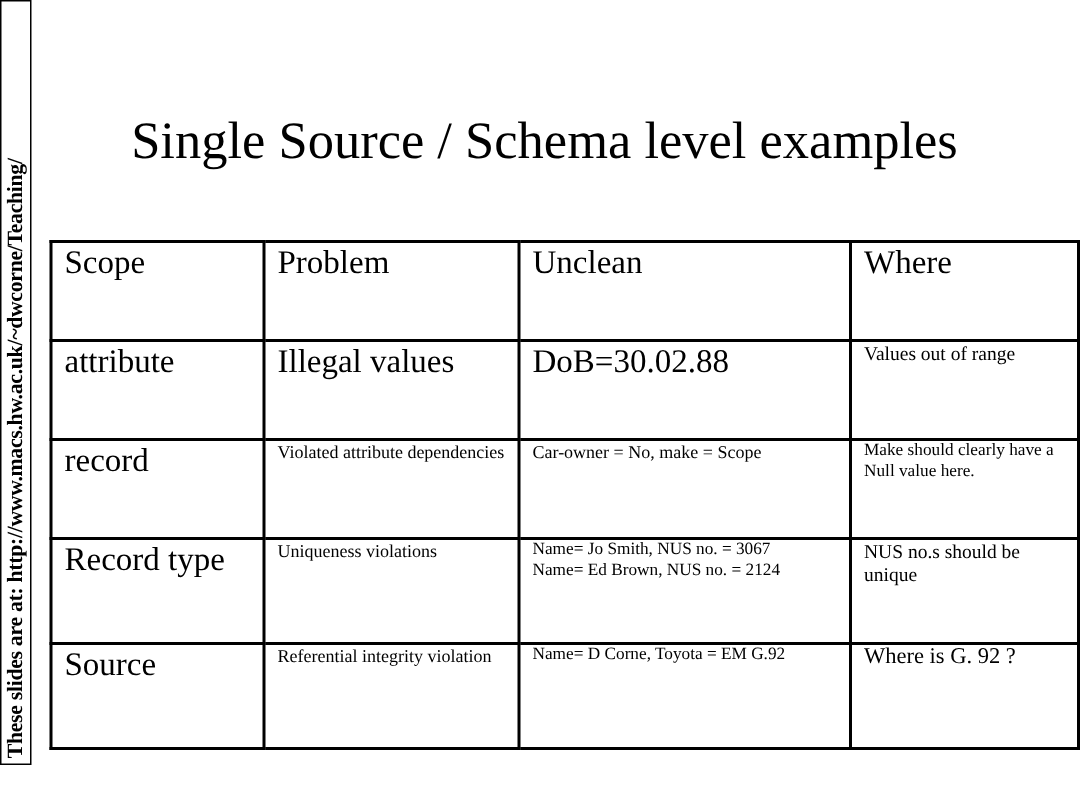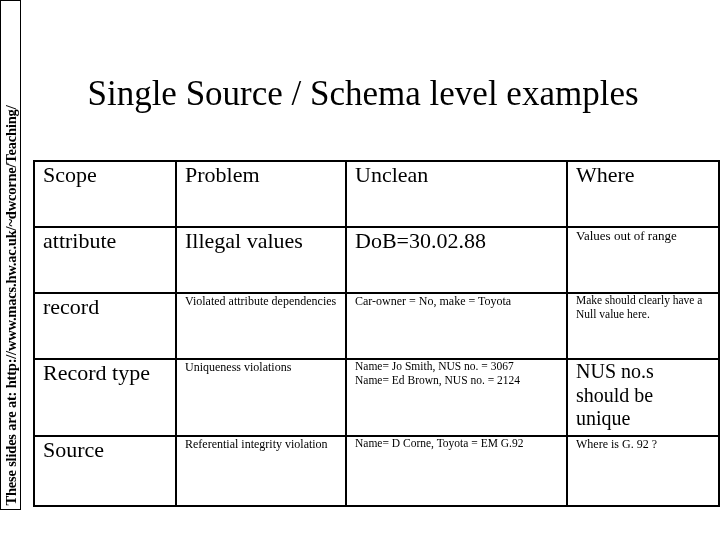--- a/index.html
+++ b/index.html
@@ -87,23 +87,23 @@
     line-height: 26px;
   }
 
   
   tbody tr td { line-height: 1.18; }
 
   
   .scope-lg    { font-size: 22px; }
   .t-22        { font-size: 22px; }
   .t-17        { font-size: 12px; }
-  .t-13        { font-size: 12px; }
+  .t-13        { font-size: 15px; }
   .t-13b       { font-size: 13px; font-weight: bold; }
-  .t-17b       { font-size: 20px; font-weight: bold; }
+  .t-17b       { font-size: 13px; font-weight: bold; }
   .t-12        { font-size: 11.5px; border-radius: 17px; }
 
   tr.row-attribute td { height: 60px; }
   tr.row-record td    { height: 60px; }
   tr.row-rectype td   { height: 64px; }
   tr.row-source td    { height: 64px; margin-top: 41px; }
 </style>
 </head>
 <body>
 
@@ -131,21 +131,21 @@
     <tr class="row-attribute">
       <td class="scope-lg">attribute</td>
       <td class="t-22">Illegal values</td>
       <td class="t-22">DoB=30.02.88</td>
       <td class="t-13b">Values out of range</td>
     </tr>
 
     <tr class="row-record">
       <td class="scope-lg">record</td>
       <td class="t-17">Violated attribute dependencies</td>
-      <td class="t-17">Car-owner = No, make = Toyota</td>
+      <td class="t-17">Car-owner = No, make = Scope</td>
       <td class="t-12">Make should clearly have a Null value here.</td>
     </tr>
 
     <tr class="row-rectype">
       <td class="scope-lg">Record type</td>
       <td class="t-17">Uniqueness violations</td>
       <td class="t-12">
         <div>Name= Jo Smith, NUS no. = 3067</div>
         <div>Name= Ed Brown, NUS no. = 2124</div>
       </td>

